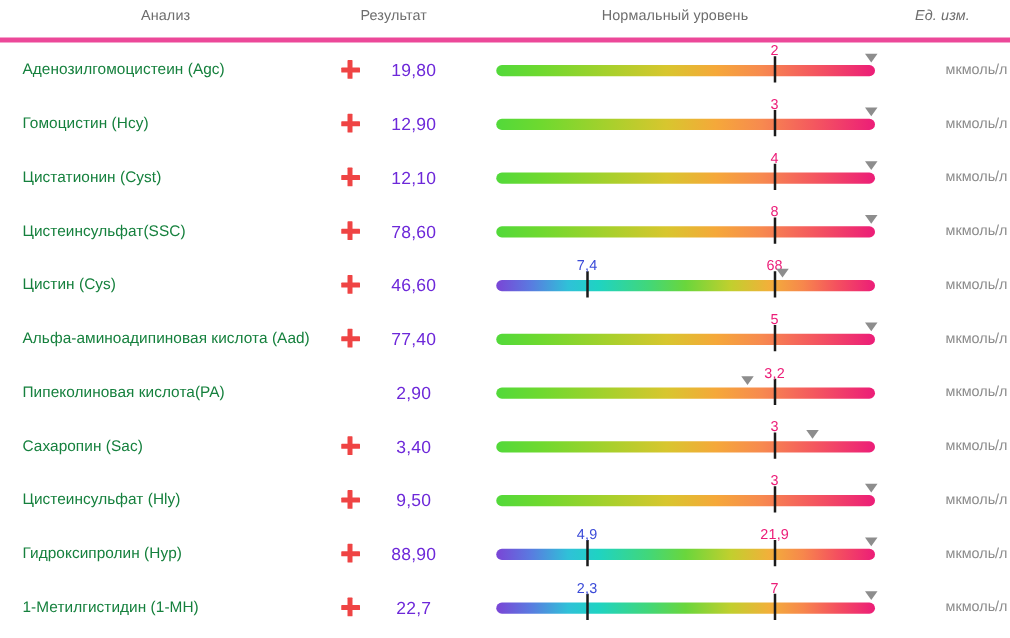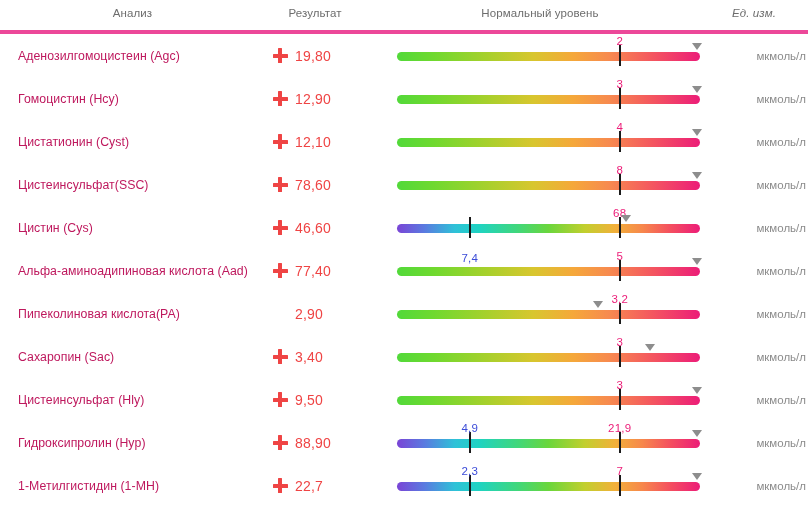--- a/index.html
+++ b/index.html
@@ -48,21 +48,21 @@
   }
 
   .cell-name {
     position: absolute;
     left: 18px;
     width: 240px;
     top: 50%;
     transform: translateY(-50%);
     font-size: 12.3px;
     line-height: 15px;
-    color: #be185d;
+    color: #15803d;
     letter-spacing: .05px;
   }
 
   .cell-flag {
     position: absolute;
     left: 271px;
     top: 50%;
     transform: translateY(-50%);
     width: 18px;
     height: 18px;
@@ -89,22 +89,22 @@
     width: 15px; height: 4px;
   }
 
   .cell-value {
     position: absolute;
     left: 295px;
     width: 72px;
     top: 50%;
     transform: translateY(-50%);
     font-size: 14px;
-    color: #ef4444;
-    text-align: left;
+    color: #6d28d9;
+    text-align: center;
     letter-spacing: .2px;
   }
 
   .cell-units {
     position: absolute;
     left: 706px;
     width: 100px;
     top: 50%;
     transform: translateY(-50%);
     font-size: 11.5px;
@@ -261,21 +261,21 @@
       </div>
       <div class="row">
         <div class="cell-name">Цистин (Cys)</div>
         <div class="cell-flag">
           <span class="plus-icon"></span>
         </div>
         <div class="cell-value">46,60</div>
         <div class="cell-scale">
           <div class="bar g-range"></div>
           <div class="tick" style="left: 24%;"></div>
-          <div class="tick-label low" style="left: 24%; margin-top: 45px;">7,4</div>
+          <div class="tick-label low" style="left: 24%;">7,4</div>
           <div class="tick" style="left: 73.5%;"></div>
           <div class="tick-label high" style="left: 73.5%;">68</div>
           <div class="marker" style="left: 75.5%;"></div>
         </div>
         <div class="cell-units">мкмоль/л</div>
       </div>
       <div class="row">
         <div class="cell-name">Альфа-аминоадипиновая кислота (Aad)</div>
         <div class="cell-flag">
           <span class="plus-icon"></span>

